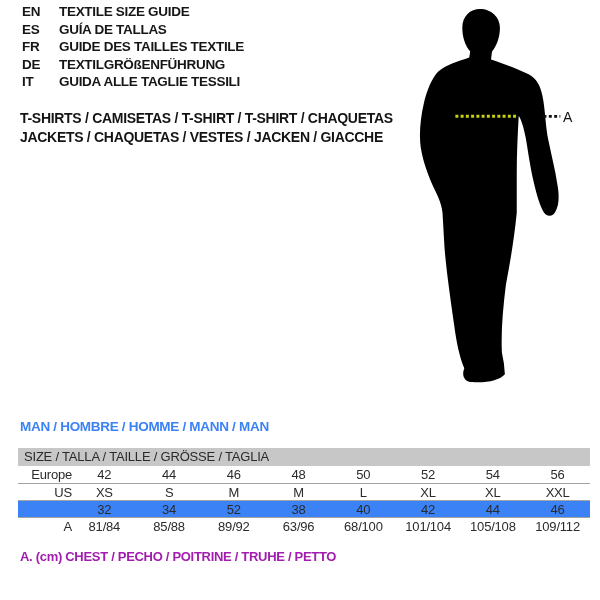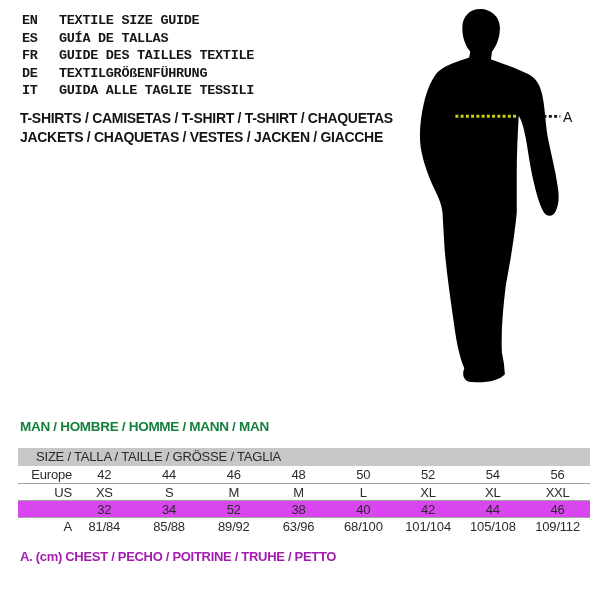--- a/index.html
+++ b/index.html
@@ -5,40 +5,40 @@
   * { box-sizing: border-box; }
   html,body { margin:0; padding:0; }
   body {
     width:600px; height:600px; background:#ffffff;
     font-family:"Liberation Sans", sans-serif;
     -webkit-font-smoothing:antialiased;
   }
   .stage { position:relative; width:600px; height:600px; overflow:hidden; background:#fff; }
 
   
-  .lang-list { position:absolute; left:22px; top:12px;font-family:Liberation Mono, monospace; }
+  .lang-list { position:absolute; left:22px; top:3px; }
   .lang-row { display:flex; line-height:17.5px; font-size:13.5px; font-weight:bold; color:#161616; letter-spacing:-0.3px; }
   .lang-code { width:37px; flex:0 0 37px; }
 
   
   .garments { position:absolute; left:20px; top:109px; font-size:14px; font-weight:bold; line-height:18.5px; color:#141414; letter-spacing:-0.3px; }
 
   
   .figure-wrap { position:absolute; left:405px; top:4px; width:175px; height:388px; }
   .measure-label { position:absolute; left:563px; top:109px; font-size:14px; color:#101010; letter-spacing:0; }
 
   
-  .section-title { position:absolute; left:20px; top:419px; font-size:13.5px; font-weight:bold; color:#15803d; letter-spacing:-0.3px; }
+  .section-title { position:absolute; left:20px; top:419px; font-size:13.5px; font-weight:bold; color:#3b82f6; letter-spacing:-0.3px; }
 
   
   .size-table { position:absolute; left:18px; top:448px; width:572px; font-size:13px; color:#2b2b2b; letter-spacing:-0.2px; }
-  .thead { height:18px; line-height:18px; background:#c7c7c7; padding-left:18px; color:#2a2a2a; }
+  .thead { height:18px; line-height:18px; background:#c7c7c7; padding-left:6px; color:#2a2a2a; }
   .trow { display:flex; height:17px; line-height:17px; }
   .trow + .trow { border-top:1px solid #a3a3a3; }
-  .trow.shaded { background:#d946ef; }
+  .trow.shaded { background:#3b82f6; }
   .tlabel { width:54px; flex:0 0 54px; padding-left:6px; text-align:right; }
   .tcell { flex:1 1 0; text-align:center; }
 
   
   .footnote { position:absolute; left:20px; top:549px; font-size:13px; font-weight:bold; color:#a21caf; letter-spacing:-0.3px; }
 </style>
 </head>
 <body>
 
 <div class="stage">

